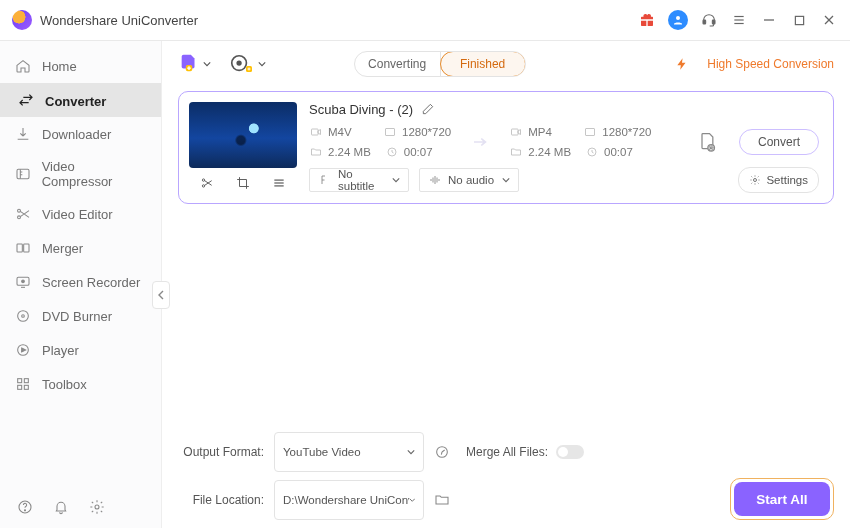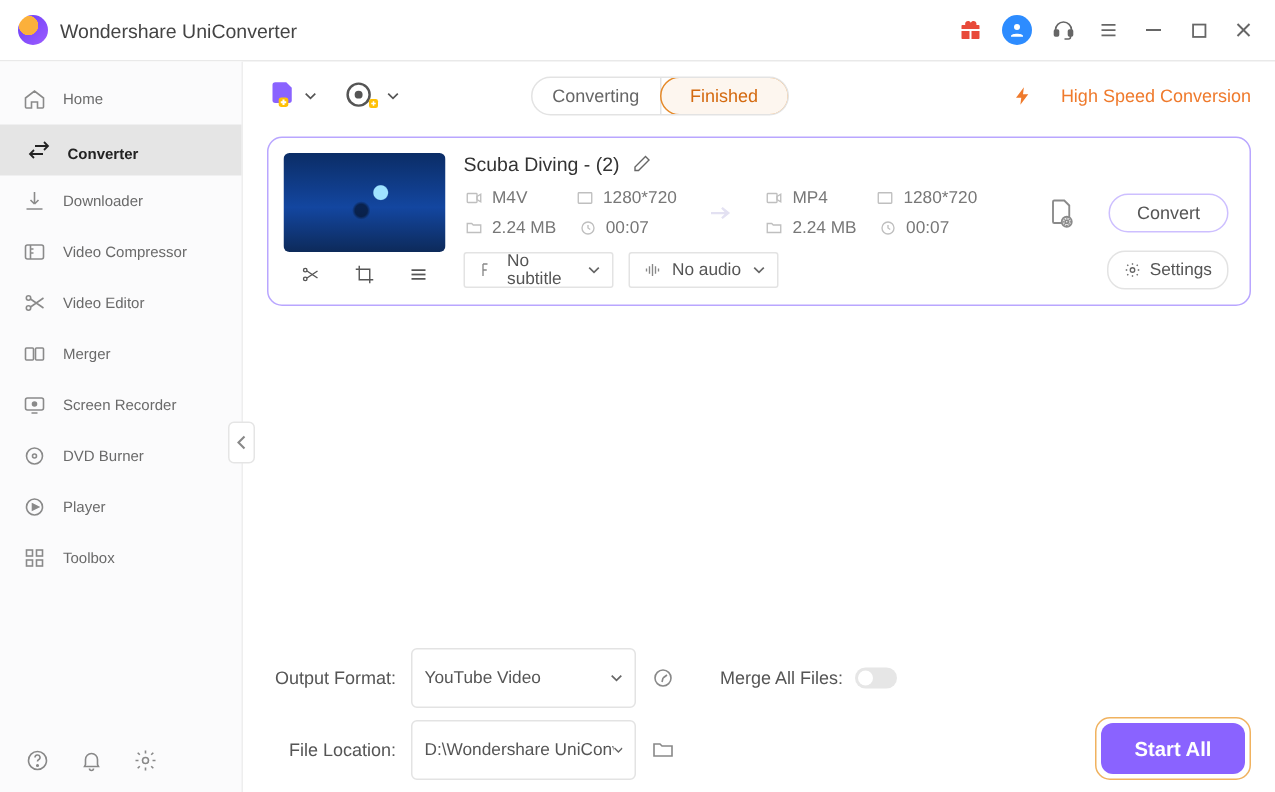--- a/index.html
+++ b/index.html
@@ -9,21 +9,21 @@
   .app-title { font-size: 13px; color: #444; }
   .tb-right { margin-left: auto; display: flex; align-items: center; gap: 12px; color: #555; }
   .tb-icon { width: 18px; height: 18px; display: inline-flex; align-items: center; justify-content: center; cursor: pointer; }
   .gift { color: #e84a3a; }
   .avatar { width: 20px; height: 20px; border-radius: 50%; background: #2d8cff; display:inline-flex;align-items:center;justify-content:center;color:#fff;font-size:11px;}
   .win-btn { color:#666; }
   .hr { height:1px; background:#e9e9e9; }
   .app { display:flex; height: calc(528px - 41px); }
   .sidebar { width: 162px; background:#fbfbfc; border-right:1px solid #eee; position:relative; display:flex; flex-direction:column; }
   .nav { padding-top:8px; flex:1; }
-  .nav-item { display:flex; align-items:center; gap:10px; padding: 8px 14px; color:#6a6a6a; cursor:pointer; font-size:10px; }
+  .nav-item { display:flex; align-items:center; gap:10px; padding: 8px 14px; color:#6a6a6a; cursor:pointer; font-size:13px; }
   .nav-item.active { background:#e5e5e5; color:#222; font-weight:600; border-left:3px solid rgba(0,0,0,0);align-items:flex-end; }
   .nav-icon { width:18px; height:18px; display:inline-flex; align-items:center; justify-content:center; color:#8a8a8a;}
   .nav-item.active .nav-icon{ color:#222;}
   .side-bottom { display:flex; gap:18px; padding:12px 16px; color:#888;}
   .collapse { position:absolute; right:-9px; top:240px; width:18px; height:28px; border:1px solid #e5e5e5; border-radius:4px; background:#fff; display:flex; align-items:center; justify-content:center; color:#888; cursor:pointer;}
   .main { flex:1; display:flex; flex-direction:column; padding: 10px 16px 8px 16px; }
   .toolbar { display:flex; align-items:center; }
   .add-btn { display:inline-flex; align-items:center; margin-right:18px; cursor:pointer; }
   .tabs { margin-left:auto; margin-right:auto; position:relative; left:-40px; display:flex; border:1px solid #e3e3e3; border-radius:16px; overflow:hidden; height:26px; }
   .tab { width:86px; display:flex; align-items:center; justify-content:center; font-size:12px; cursor:pointer; }
@@ -51,21 +51,21 @@
   .select.sub{width:100px;}
   .select.aud{width:100px;}
   .settings-chip{ margin-left:auto; display:inline-flex; align-items:center; gap:5px; border:1px solid #e3e3e3; border-radius:12px; height:26px; padding:0 10px; color:#555; font-size:11.5px; cursor:pointer;}
   .bottom { margin-top:auto; padding-top:6px; border-top:1px solid transparent; display:flex; align-items:flex-end;}
   .bottom-left{ display:flex; flex-direction:column; gap:8px; font-size:12px; color:#555;}
   .brow{ display:flex; align-items:center; gap:10px;}
   .blabel{ width:86px; color:#555;text-align:right;}
   .bselect{ display:inline-flex; align-items:center; justify-content:space-between; border:1px solid #e3e3e3; border-radius:4px; height:40px; padding:0 8px; width:150px; font-size:11.5px; cursor:pointer;}
   .folder-ic{ width:18px; color:#888; cursor:pointer;}
   .gpu-ic{ color:#888; cursor:pointer;}
-  .merge{ display:flex; align-items:center; gap:8px; margin-left:20px; color:#555;}
+  .merge{ display:flex; align-items:center; gap:8px; margin-left:6px; color:#555;}
   .toggle{ width:28px; height:14px; border-radius:8px; background:#e6e6e6; position:relative; cursor:pointer;}
   .toggle::after{content:""; position:absolute; left:2px; top:2px; width:10px; height:10px; border-radius:50%; background:#fff;}
   .start-wrap{ margin-left:auto; padding:3px; border:1.5px solid #f0b25f; border-radius:10px;}
   .start{ width:96px; height:34px; border:none; border-radius:8px; background:#8a63ff; color:#fff; font-size:13.5px; cursor:pointer;font-weight:bold;}
   svg{display:block;}
 </style>
 </head>
 <body>
 
 <div class="titlebar">

